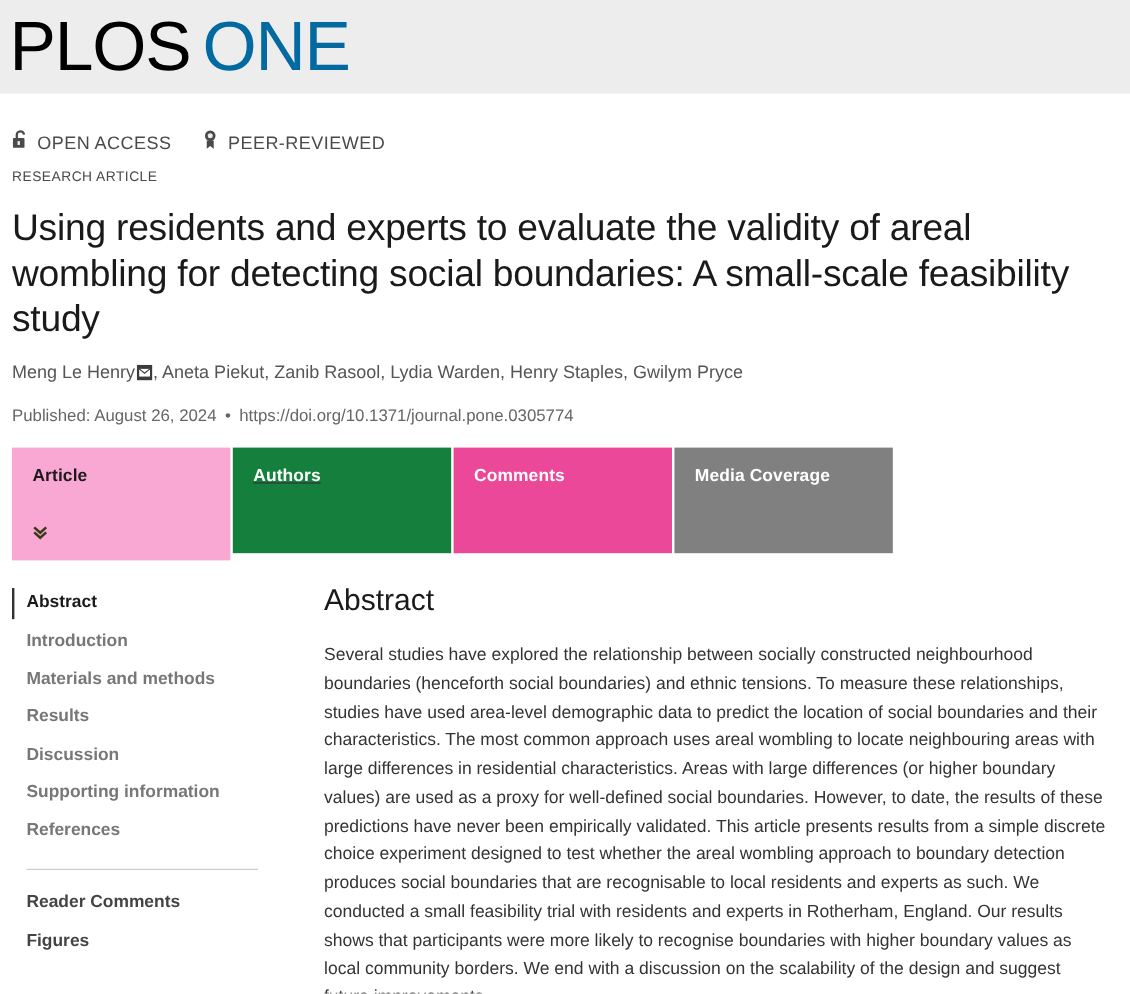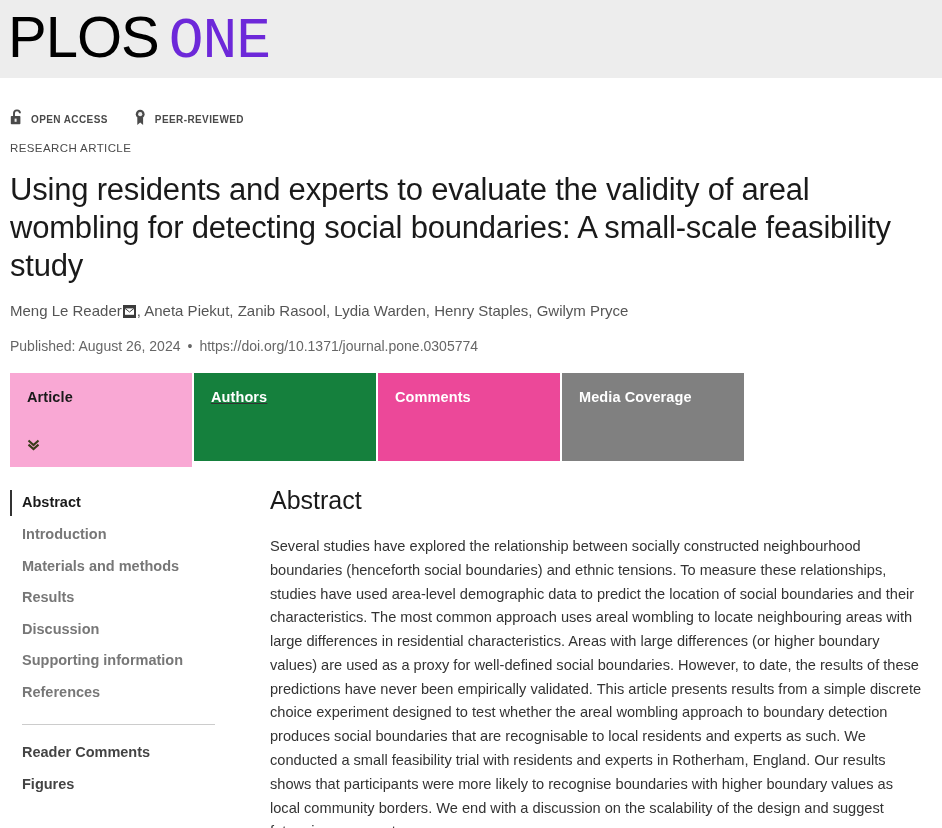--- a/index.html
+++ b/index.html
@@ -30,45 +30,43 @@
     letter-spacing: -1px;
     line-height: 1;
     font-weight: 400;
     white-space: nowrap;
   }
   .logo .plos {
     color: #000000;
     font-weight: 500;
   }
   .logo .one {
-    color: #6d28d9;
+    color: #0369a1;
     font-weight: 500;
     margin-left: 10px;
-    font-family: Liberation Mono, monospace;
   }
 
   
   .badges {
     display: flex;
     align-items: center;
     padding: 30px 0 0 10px;
     height: 22px;
   }
   .badge {
     display: flex;
     align-items: center;
     margin-right: 26px;
   }
   .badge-label {
-    font-size: 10px;
+    font-size: 15px;
     letter-spacing: 0.4px;
     color: #4a4a4a;
     margin-left: 7px;
     white-space: nowrap;
-    font-weight: bold;
   }
   .icon-lock { display: block; }
   .icon-peer { display: block; }
 
   .article-type {
     font-size: 11.5px;
     letter-spacing: 0.4px;
     color: #4a4a4a;
     padding: 12px 0 0 10px;
   }
@@ -233,21 +231,21 @@
     </span>
     <span class="badge-label">PEER-REVIEWED</span>
   </div>
 </div>
 
 <div class="article-type">RESEARCH ARTICLE</div>
 
 <h1 class="title">Using residents and experts to evaluate the validity of areal wombling for detecting social boundaries: A small-scale feasibility study</h1>
 
 <div class="authors">
-  <span>Meng Le Reader</span><span class="envelope"><svg width="13" height="13" viewBox="0 0 13 13">
+  <span>Meng Le Henry</span><span class="envelope"><svg width="13" height="13" viewBox="0 0 13 13">
         <rect x="0" y="0" width="13" height="13" fill="#3c3c3c"></rect>
         <rect x="2" y="3.4" width="9" height="6.4" fill="#ffffff"></rect>
         <path d="M2 3.4 L6.5 7 L11 3.4" fill="none" stroke="#3c3c3c" stroke-width="1"></path>
       </svg></span><span>, Aneta Piekut, Zanib Rasool, Lydia Warden, Henry Staples, Gwilym Pryce</span>
 </div>
 
 <div class="pubinfo">
   <span>Published: August 26, 2024</span><span class="dot">•</span><a class="doi-link" href="#">https://doi.org/10.1371/journal.pone.0305774</a>
 </div>
 

